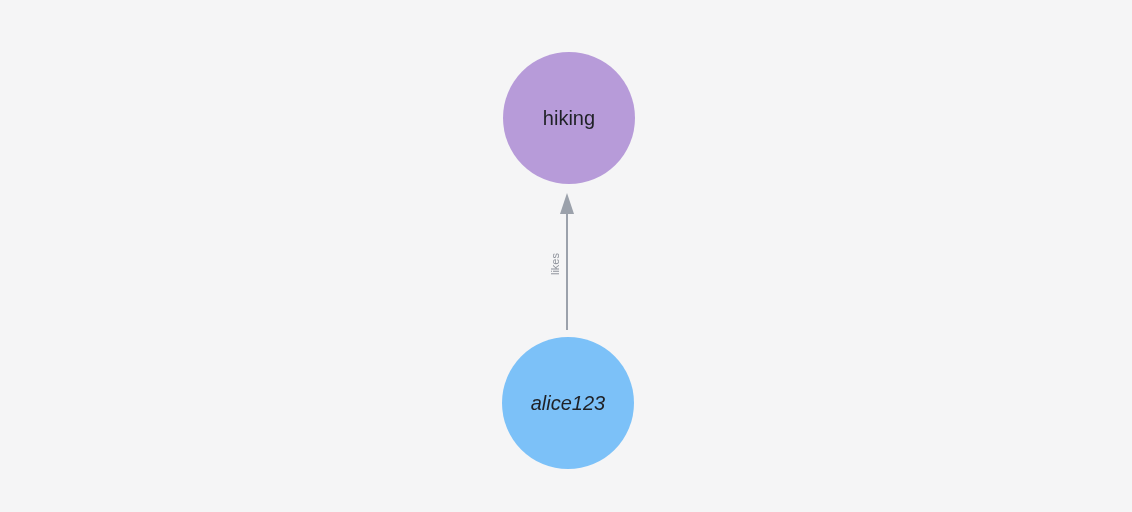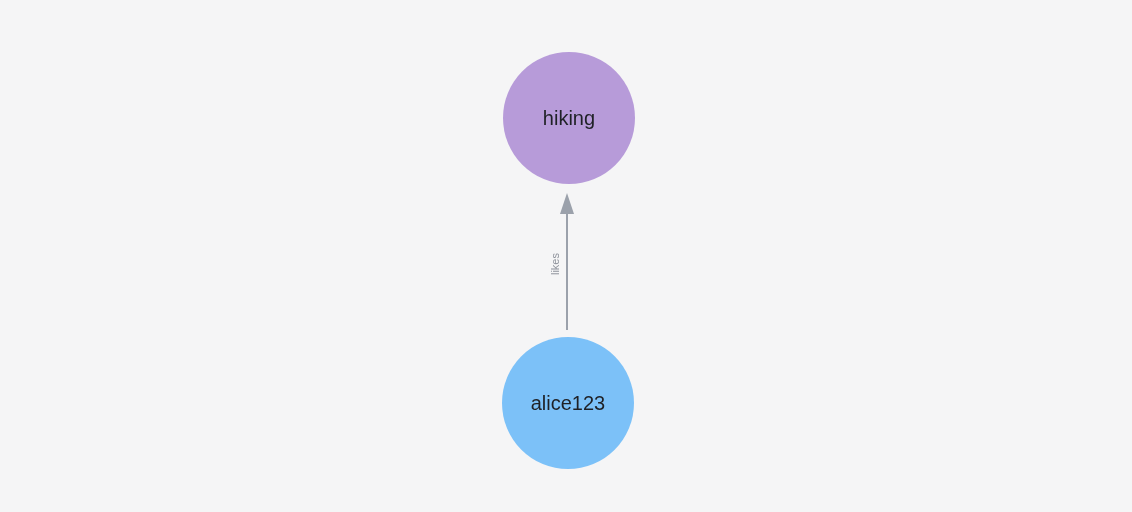--- a/index.html
+++ b/index.html
@@ -33,20 +33,21 @@
     line-height: 1;
     white-space: nowrap;
   }
   .node-hiking {
     left: 503px;
     top: 52px;
   }
   .node-alice {
     left: 502px;
     top: 337px;
+    font-style: italic;
   }
   .edge {
     position: absolute;
     left: 0;
     top: 0;
     width: 0;
     height: 0;
   }
   .edge-line {
     position: absolute;

